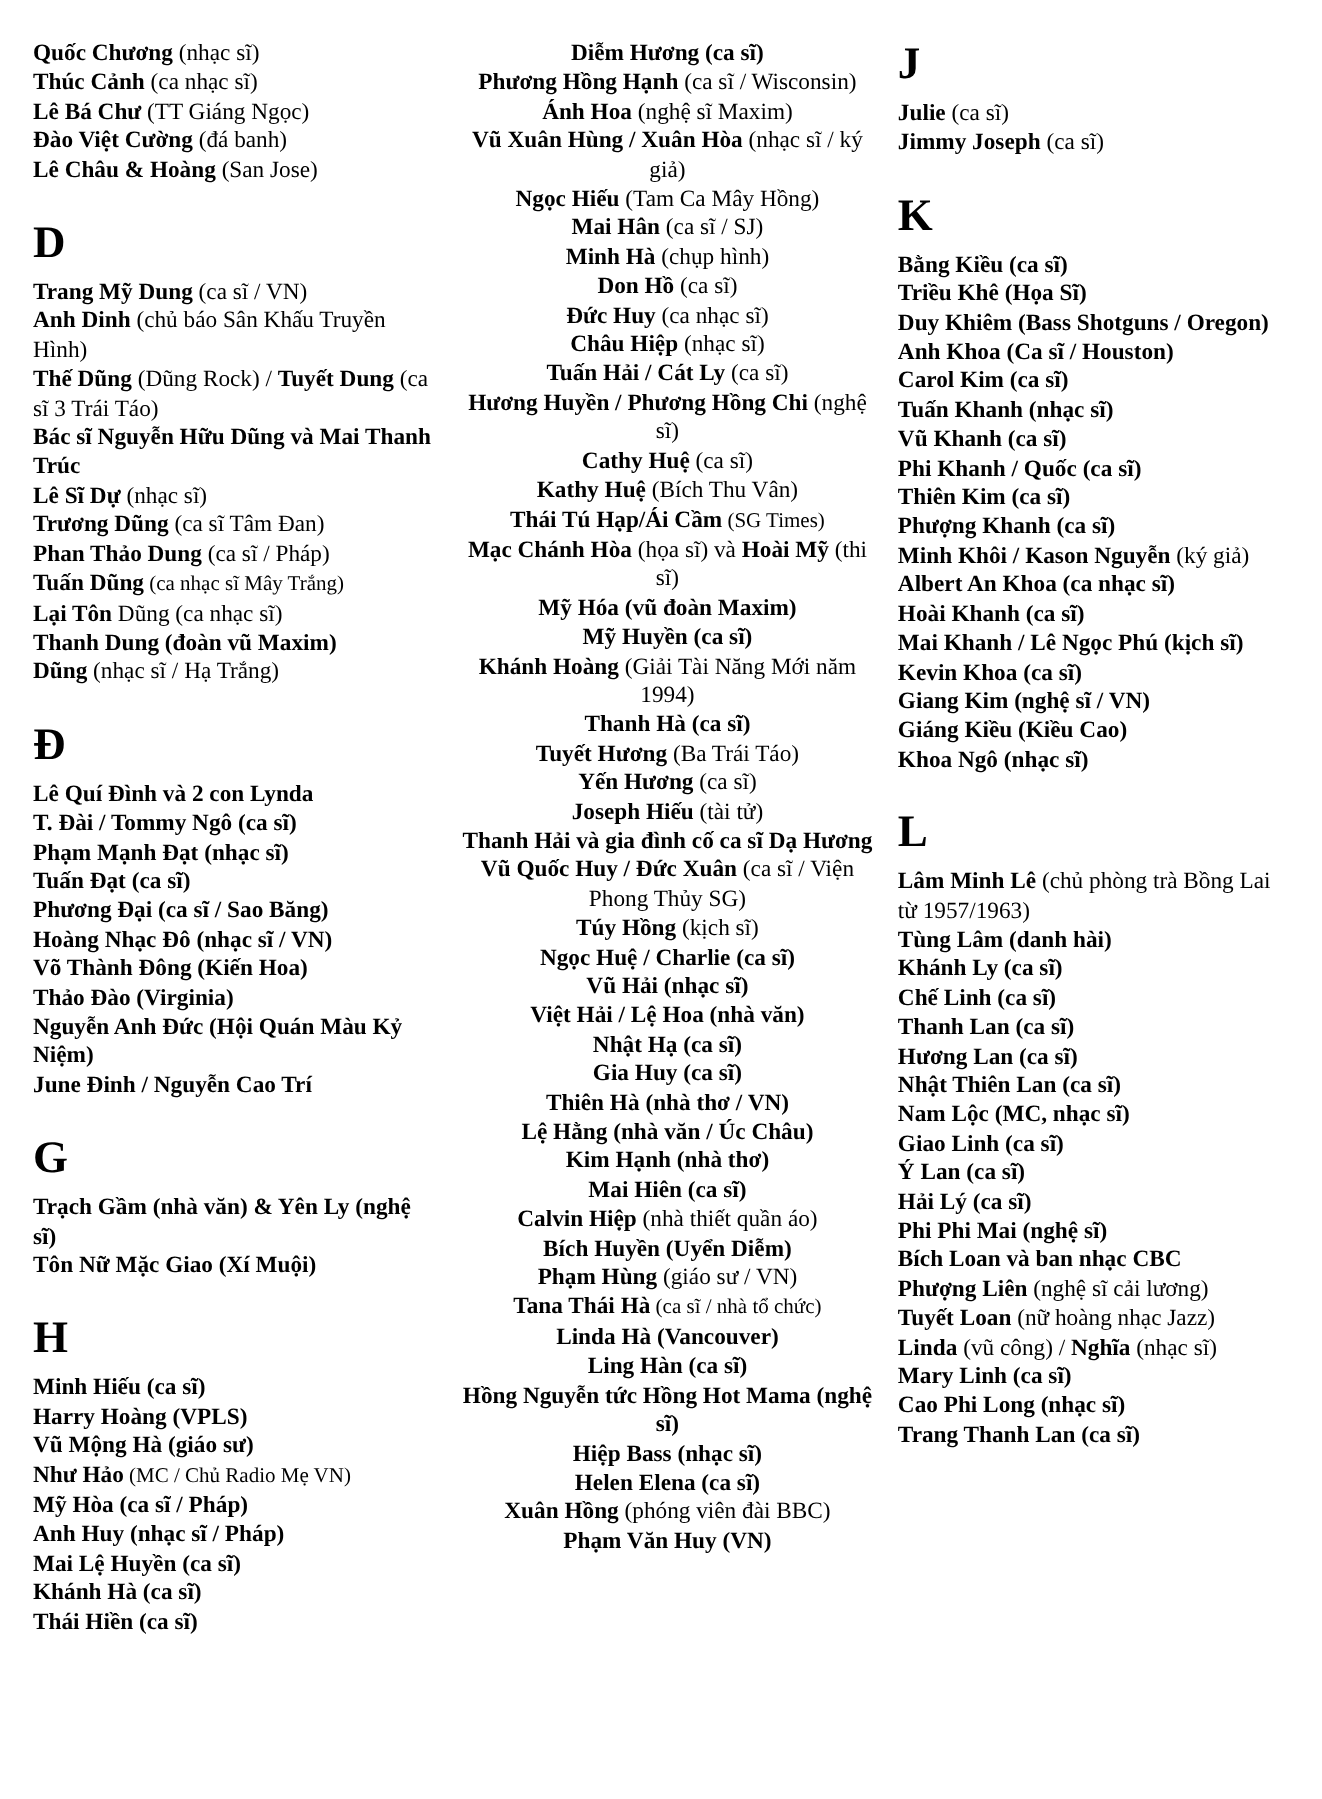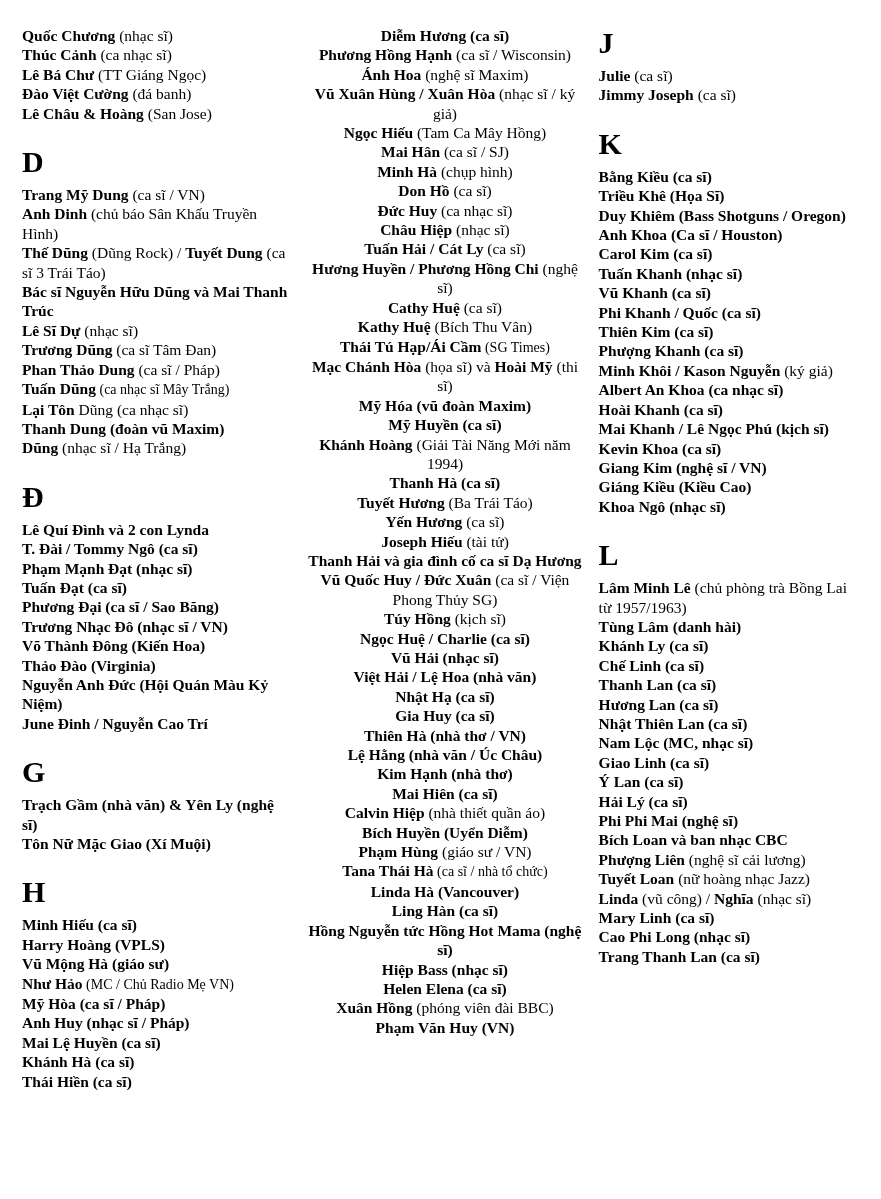--- a/index.html
+++ b/index.html
@@ -83,21 +83,21 @@
         <div class="entry"><b>Tuấn Dũng</b><span class="note small"> (ca nhạc sĩ Mây Trắng)</span></div>
         <div class="entry"><b>Lại Tôn</b><span class="note"> Dũng (ca nhạc sĩ)</span></div>
         <div class="entry"><b>Thanh Dung (đoàn vũ Maxim)</b></div>
         <div class="entry"><b>Dũng</b><span class="note"> (nhạc sĩ / Hạ Trắng)</span></div>
         <div class="section-letter">Đ</div>
         <div class="entry"><b>Lê Quí Đình và 2 con Lynda</b></div>
         <div class="entry"><b>T. Đài / Tommy Ngô (ca sĩ)</b></div>
         <div class="entry"><b>Phạm Mạnh Đạt (nhạc sĩ)</b></div>
         <div class="entry"><b>Tuấn Đạt (ca sĩ)</b></div>
         <div class="entry"><b>Phương Đại (ca sĩ / Sao Băng)</b></div>
-        <div class="entry"><b>Trương Nhạc Đô (nhạc sĩ / VN)</b></div>
+        <div class="entry"><b>Hoàng Nhạc Đô (nhạc sĩ / VN)</b></div>
         <div class="entry"><b>Võ Thành Đông (Kiến Hoa)</b></div>
         <div class="entry"><b>Thảo Đào (Virginia)</b></div>
         <div class="entry"><b>Nguyễn Anh Đức (Hội Quán Màu Kỷ Niệm)</b></div>
         <div class="entry"><b>June Đinh / Nguyễn Cao Trí</b></div>
         <div class="section-letter">G</div>
         <div class="entry"><b>Trạch Gầm (nhà văn) &amp; Yên Ly (nghệ sĩ)</b></div>
         <div class="entry"><b>Tôn Nữ Mặc Giao (Xí Muội)</b></div>
         <div class="section-letter">H</div>
         <div class="entry"><b>Minh Hiếu (ca sĩ)</b></div>
         <div class="entry"><b>Harry Hoàng (VPLS)</b></div>

